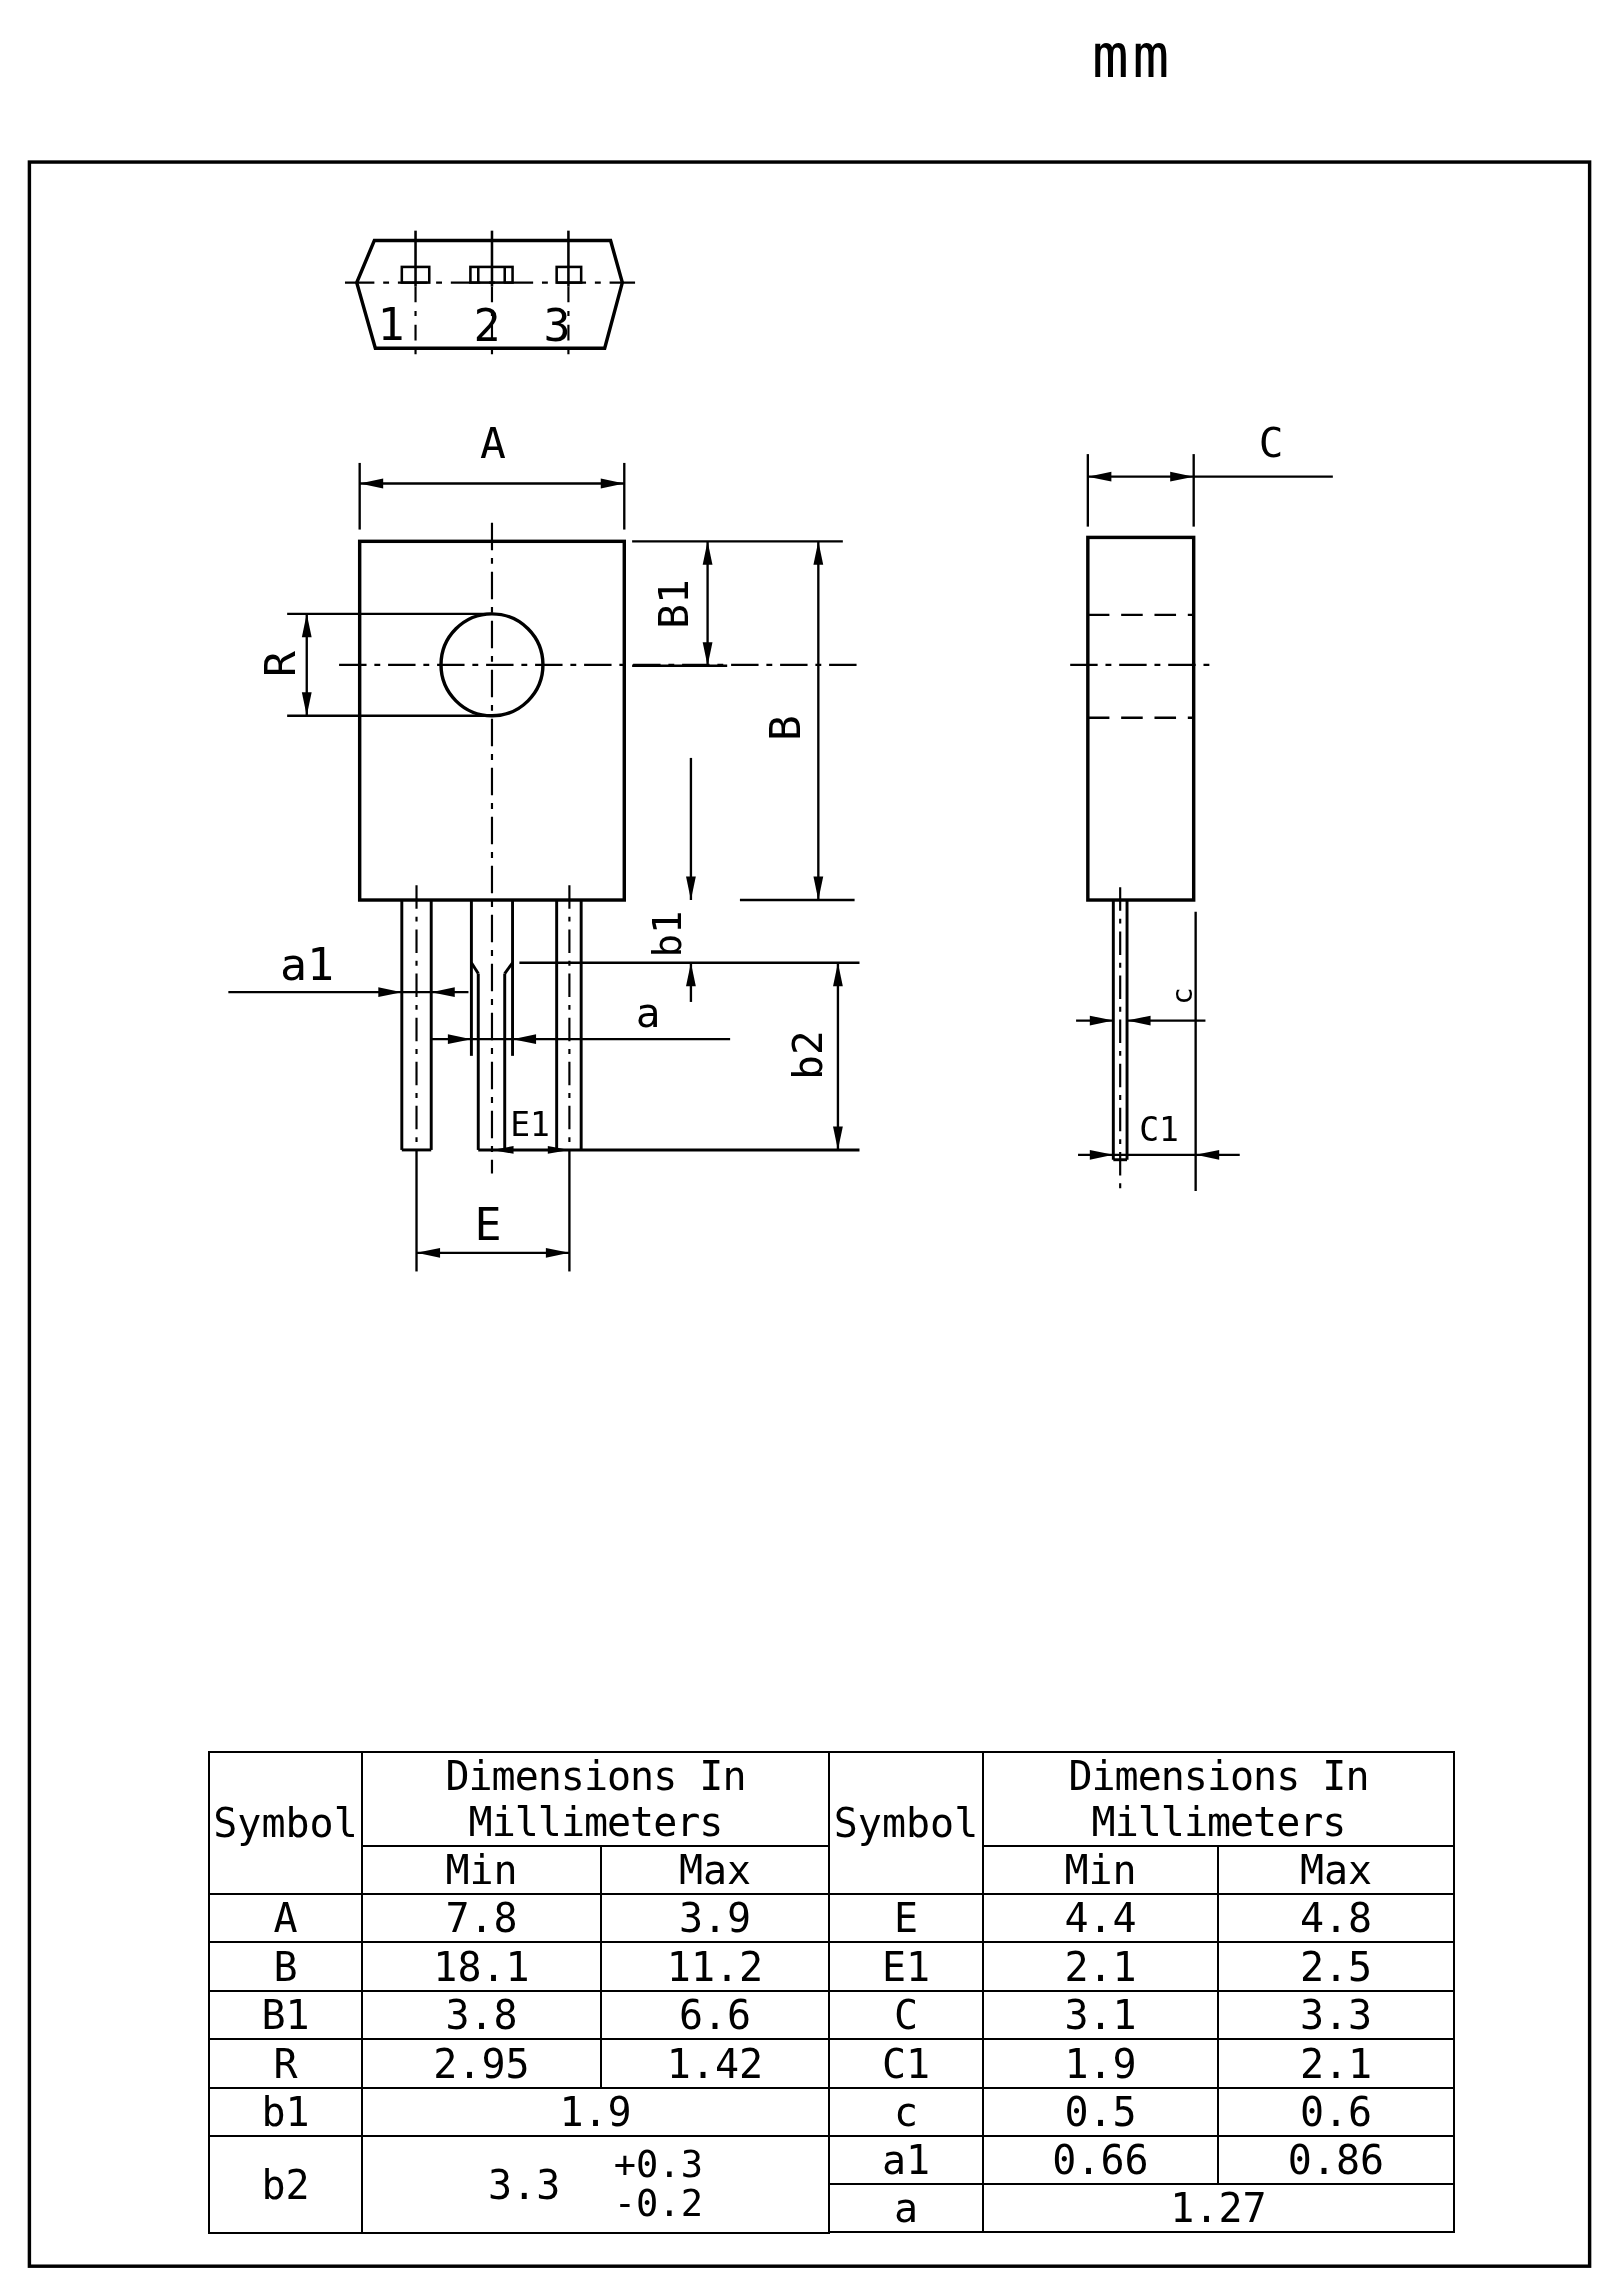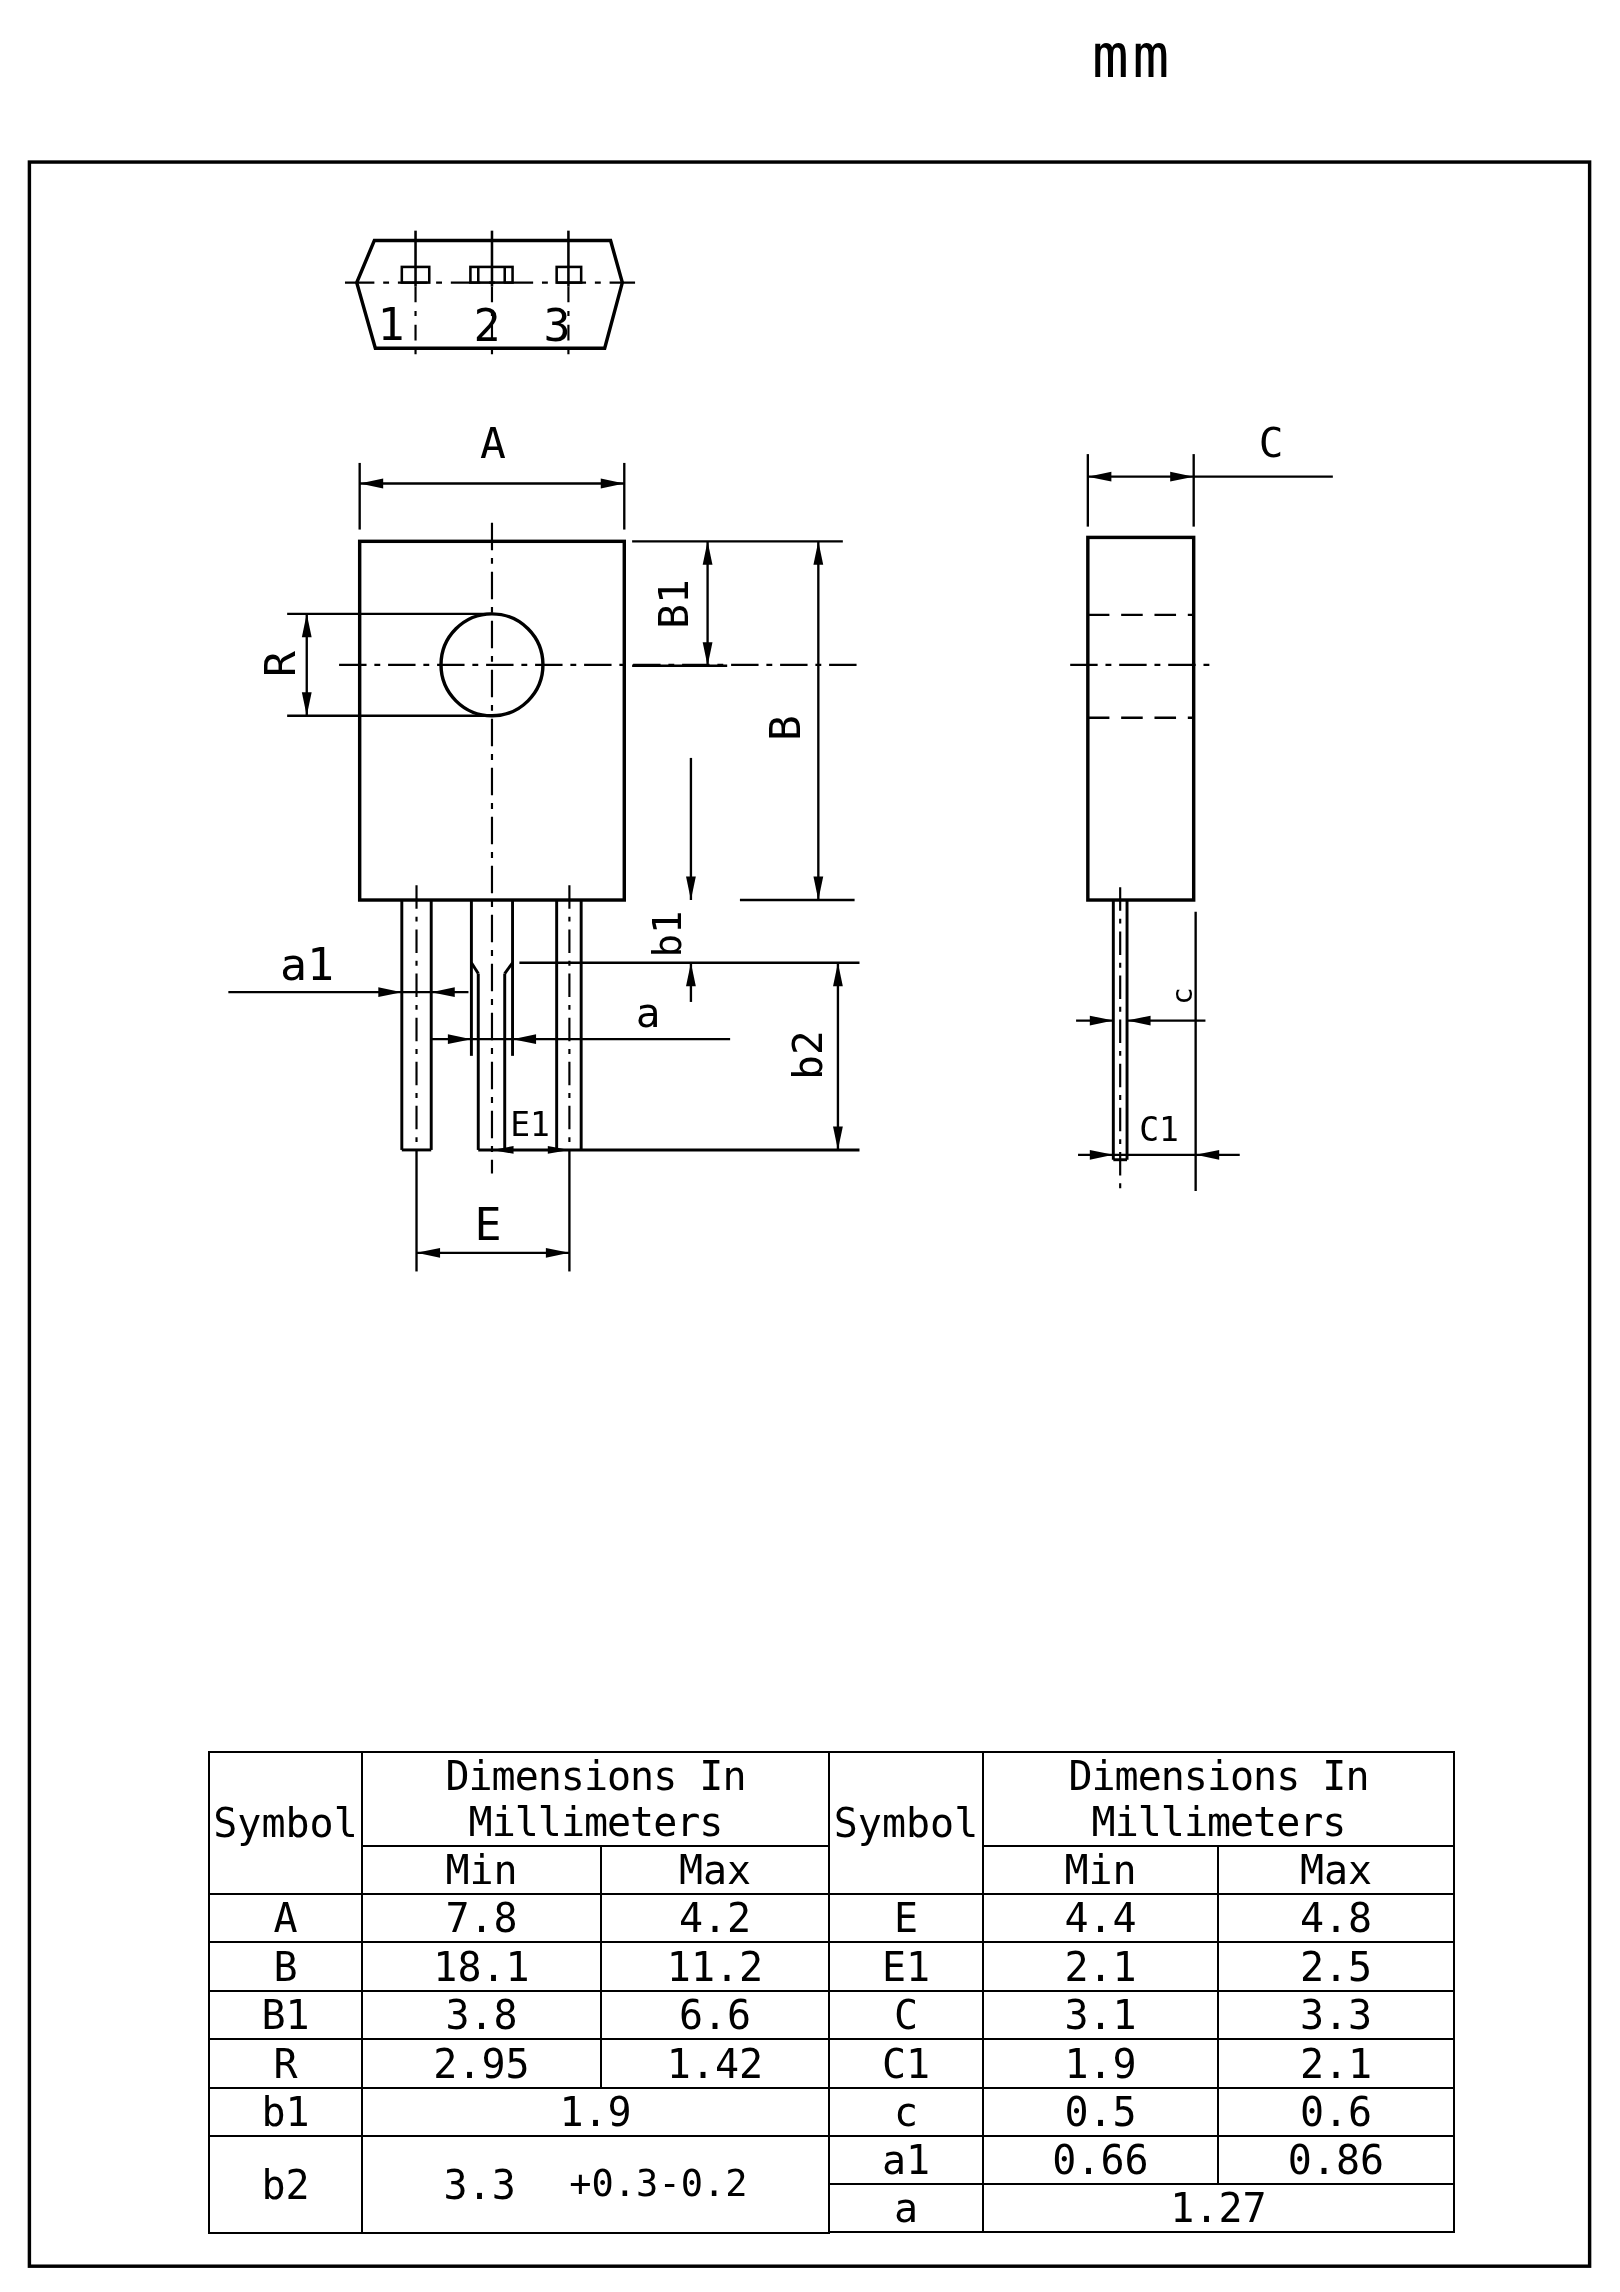--- a/index.html
+++ b/index.html
@@ -19,21 +19,21 @@
   #unit-value{font-size:61px;margin-top:13.7px;margin-left:5.9px;letter-spacing:3.9px;}
   
   table.dim-table{position:absolute;border-collapse:collapse;table-layout:fixed;
       font-family:"DejaVu Sans Mono","Liberation Mono",monospace;}
   table.dim-table td{border:2.9px solid #000;text-align:center;vertical-align:middle;
       padding:0;font-size:40px;overflow:hidden;}
   td.hdr-dim{font-size:32px;letter-spacing:-1px;}
   td.hdr-mm{font-size:35px;}
   td.symcol{font-size:39px;}
   .tolwrap{display:flex;align-items:center;justify-content:center;gap:25.5px;}
-  .tolstack{display:flex;flex-direction:row;align-items:flex-start;line-height:1.05;
+  .tolstack{display:flex;flex-direction:column;align-items:flex-start;line-height:1.05;
       font-size:37px;text-align:left;margin-left:28px;}
 </style>
 </head>
 <body>
 
 <div id="stage">
 
   <svg width="1620" height="2293" viewBox="0 0 1653 2339">
 
     <rect x="30" y="165" width="1592" height="2147" fill="none" stroke="#000" stroke-width="3.5"></rect>
@@ -210,21 +210,21 @@
       <td rowspan="2" class="symcol">Symbol</td>
       <td colspan="2" class="hdr-dim">Dimensions In Millimeters</td>
     </tr>
     <tr style="height:48px">
       <td class="hdr-mm">Min</td>
       <td class="hdr-mm">Max</td>
     </tr>
     <tr style="height:48px">
       <td class="symcol">A</td>
       <td>7.8</td>
-      <td>4.2</td>
+      <td>3.9</td>
     </tr>
     <tr style="height:49px">
       <td class="symcol">B</td>
       <td>18.1</td>
       <td>11.2</td>
     </tr>
     <tr style="height:48px">
       <td class="symcol">B1</td>
       <td>3.8</td>
       <td>6.6</td>

